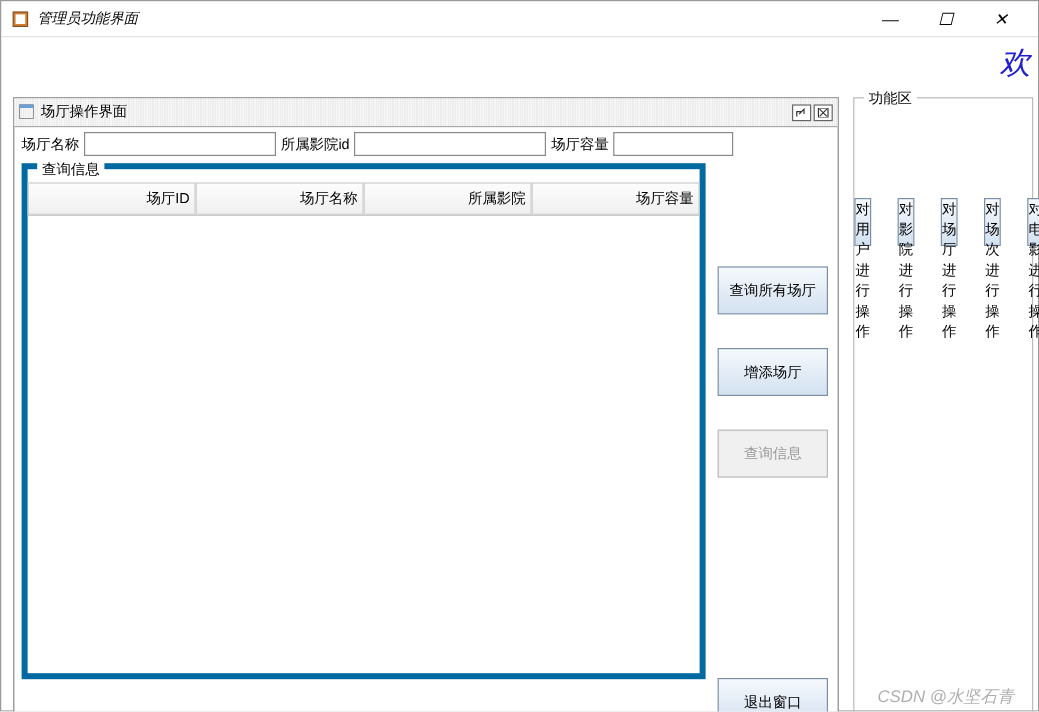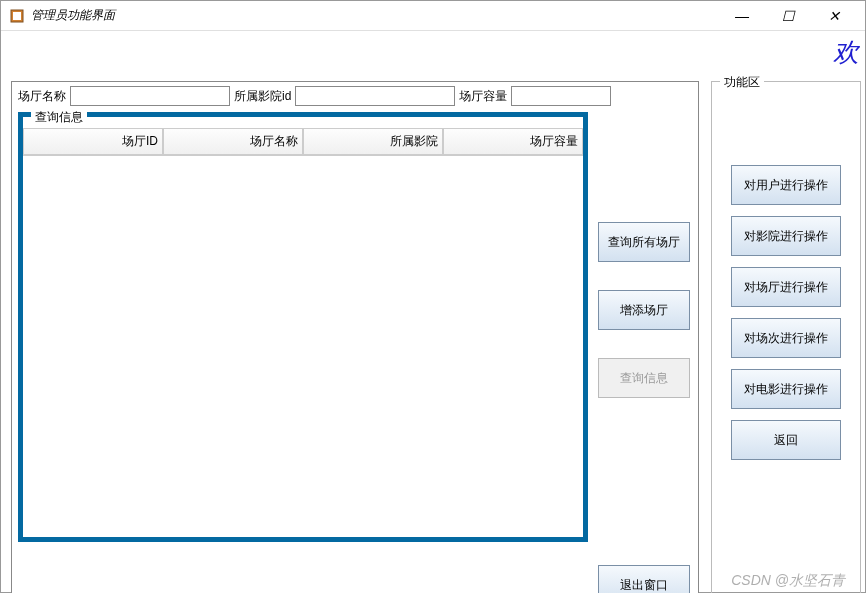--- a/index.html
+++ b/index.html
@@ -25,21 +25,21 @@
     .legend { position: relative; top: -8px; left: 8px; background: #fff; padding: 0 4px; font-size: 12px; display: inline-block; }
     .table-hdr { display: flex; margin-top: -6px; border-bottom: 1px solid #ccc; }
     .th { flex: 1; text-align: right; padding: 4px; border: 1px solid #ccc; background: linear-gradient(#fdfdfd, #f0f0f0); font-size: 12px; }
     .table-body { min-height: 200px; }
     .side-buttons { position: absolute; right: 8px; top: 140px; width: 92px; display: flex; flex-direction: column; gap: 28px; justify-content: center; }
     .action-btn { width: 92px; height: 40px; border: 1px solid #7a8fa6; background: linear-gradient(#f5f9fd, #d3e1f0); font-size: 12px; cursor: pointer; }
     .action-btn:disabled { color: #999; background: #f0f0f0; border-color: #bbb; cursor: default; }
     .action-btn.exit { position: absolute; right: 8px; bottom: 8px; }
     .func-panel { position: absolute; right: 4px; top: 50px; width: 150px; height: 530px; border: 1px solid #bbb; }
     .func-legend { position: relative; top: -8px; left: 8px; background: #fff; padding: 0 4px; font-size: 12px; display: inline-block; font-family: Liberation Mono, monospace; }
-    .func-body { display: flex; flex-direction: column; align-items: center; gap: 11px; padding-top: 66px; }
+    .func-body { display: flex; flex-direction: row; align-items: center; gap: 22px; padding-top: 66px; }
     .func-btn { width: 110px; height: 40px; border: 1px solid #7a8fa6; background: linear-gradient(#f5f9fd, #d3e1f0); font-size: 12px; cursor: pointer; }
     .watermark { position: absolute; right: 20px; bottom: 2px; font-size: 14px; color: rgba(120,120,120,0.6); font-style: italic; pointer-events: none; }
     svg { display: block; }
   </style>
 </head>
 <body>
 
 <div class="window">
   <div class="titlebar">
     <span class="title-icon">
@@ -53,20 +53,42 @@
       <div class="win-btn">—</div>
       <div class="win-btn">☐</div>
       <div class="win-btn close">✕</div>
     </div>
   </div>
 
   <div class="content">
     <div class="welcome">欢</div>
 
     <div class="inner-window">
+      <div class="inner-titlebar">
+        <span class="inner-title-icon">
+          <svg width="12" height="12" viewBox="0 0 12 12">
+              <rect x="0" y="0" width="12" height="12" fill="none" stroke="#555"></rect>
+              <rect x="0" y="0" width="12" height="3" fill="#6aa0d8"></rect>
+            </svg>
+        </span>
+        <span class="inner-title">场厅操作界面</span>
+        <div class="inner-controls">
+          <div class="inner-ctrl">
+            <svg width="10" height="8" viewBox="0 0 10 8">
+                <path d="M1 7 L1 3 L5 3 M3 5 L7 1 L7 5" stroke="#333" fill="none"></path>
+              </svg>
+          </div>
+          <div class="inner-ctrl">
+            <svg width="10" height="8" viewBox="0 0 10 8">
+                <rect x="1" y="0" width="8" height="8" fill="none" stroke="#333"></rect>
+                <path d="M2 1 L8 7 M8 1 L2 7" stroke="#333"></path>
+              </svg>
+          </div>
+        </div>
+      </div>
 
       <div class="form-row">
         <span class="form-label">场厅名称</span>
         <input class="form-input" style="width: 160px;" value="">
         <span class="form-label">所属影院id</span>
         <input class="form-input" style="width: 160px;" value="">
         <span class="form-label">场厅容量</span>
         <input class="form-input" style="width: 100px;" value="">
       </div>
 

